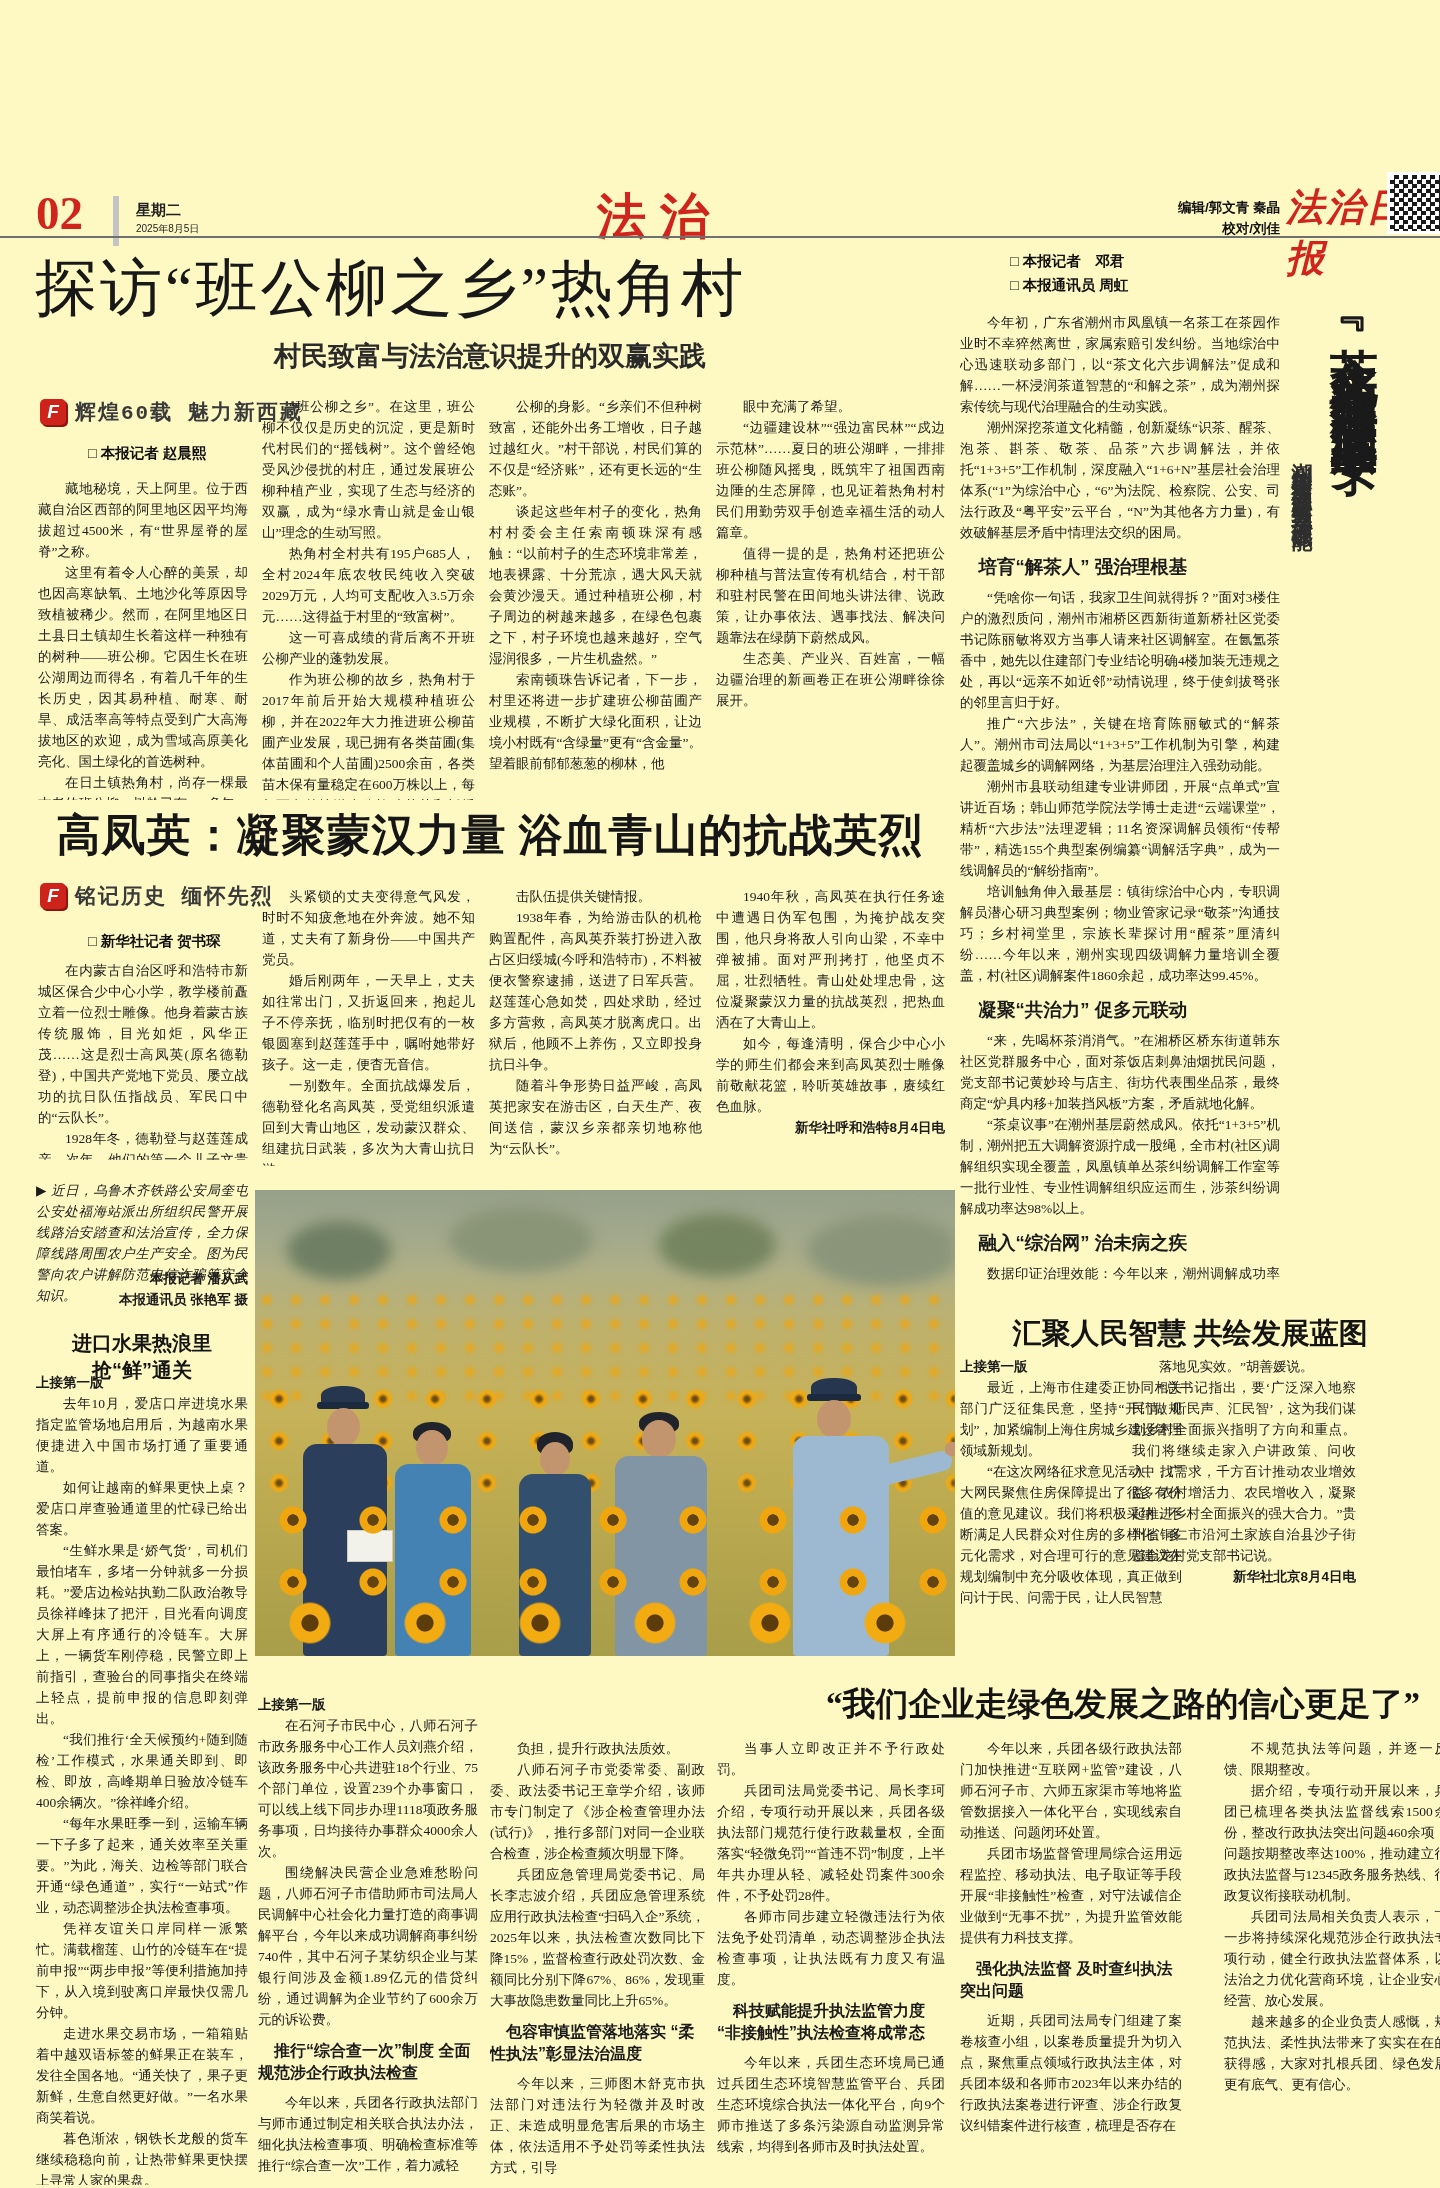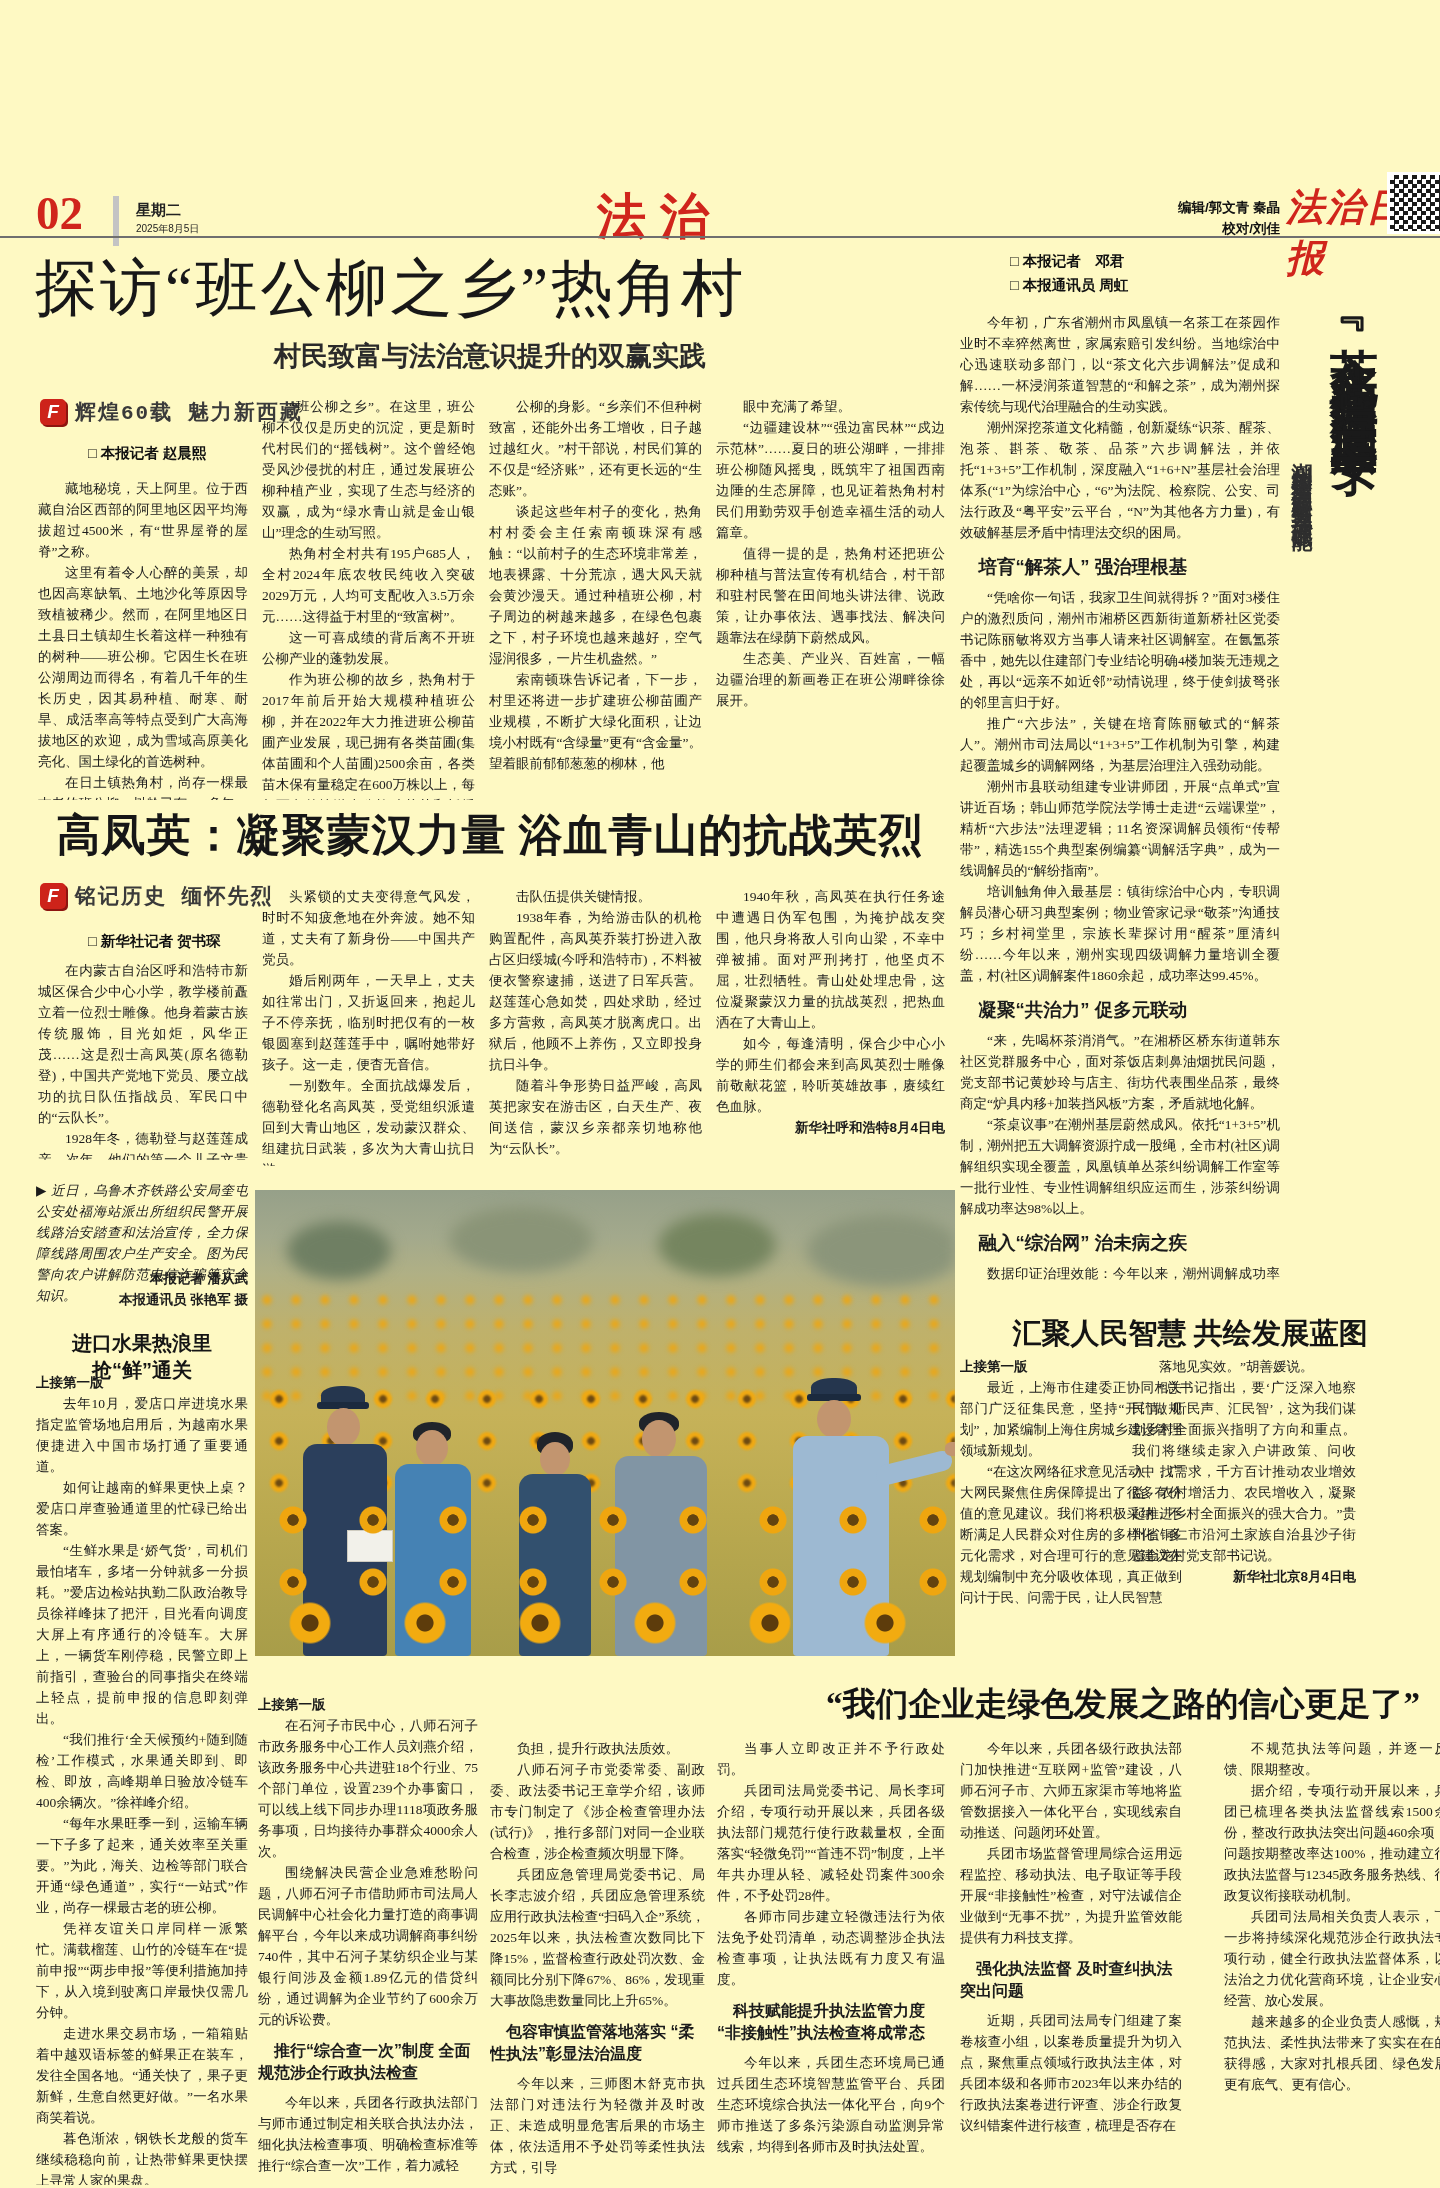--- a/index.html
+++ b/index.html
@@ -220,21 +220,21 @@
     <div class="sf sf4"></div>
   </div>
 
   <h3 class="abs fruit-headline" style="margin:0;">进口水果热浪里抢“鲜”通关</h3>
   <div class="col" style="left:36px;top:1372px;width:212px;height:813px;">
       <div class="ln ln-j">上接第一版</div>
       <div class="ln ln-p">去年10月，爱店口岸进境水果指定监管场地启用后，为越南水果便捷进入中国市场打通了重要通道。</div>
       <div class="ln ln-p">如何让越南的鲜果更快上桌？爱店口岸查验通道里的忙碌已给出答案。</div>
       <div class="ln ln-p">“生鲜水果是‘娇气货’，司机们最怕堵车，多堵一分钟就多一分损耗。”爱店边检站执勤二队政治教导员徐祥峰抹了把汗，目光看向调度大屏上有序通行的冷链车。大屏上，一辆货车刚停稳，民警立即上前指引，查验台的同事指尖在终端上轻点，提前申报的信息即刻弹出。</div>
       <div class="ln ln-p">“我们推行‘全天候预约+随到随检’工作模式，水果通关即到、即检、即放，高峰期单日验放冷链车400余辆次。”徐祥峰介绍。</div>
-      <div class="ln ln-p">“每年水果旺季一到，运输车辆一下子多了起来，通关效率至关重要。”为此，海关、边检等部门联合开通“绿色通道”，实行“一站式”作业，尚存一棵最古老的班公柳。</div>
+      <div class="ln ln-p">“每年水果旺季一到，运输车辆一下子多了起来，通关效率至关重要。”为此，海关、边检等部门联合开通“绿色通道”，实行“一站式”作业，动态调整涉企执法检查事项。</div>
       <div class="ln ln-p">凭祥友谊关口岸同样一派繁忙。满载榴莲、山竹的冷链车在“提前申报”“两步申报”等便利措施加持下，从入境到驶离口岸最快仅需几分钟。</div>
       <div class="ln ln-p">走进水果交易市场，一箱箱贴着中越双语标签的鲜果正在装车，发往全国各地。“通关快了，果子更新鲜，生意自然更好做。”一名水果商笑着说。</div>
       <div class="ln ln-p">暮色渐浓，钢铁长龙般的货车继续稳稳向前，让热带鲜果更快摆上寻常人家的果盘。</div>
     </div>
 
   <h3 class="abs wisdom-headline" style="margin:0;">汇聚人民智慧 共绘发展蓝图</h3>
   <div class="col" style="left:960px;top:1356px;width:222px;height:298px;">
       <div class="ln ln-j">上接第一版</div>
       <div class="ln ln-p">最近，上海市住建委正协同相关部门广泛征集民意，坚持“开门做规划”，加紧编制上海住房城乡建设管理领域新规划。</div>
       <div class="ln ln-p">“在这次网络征求意见活动中，广大网民聚焦住房保障提出了很多有价值的意见建议。我们将积极采纳，不断满足人民群众对住房的多样化、多元化需求，对合理可行的意见建议在规划编制中充分吸收体现，真正做到问计于民、问需于民，让人民智慧</div>

